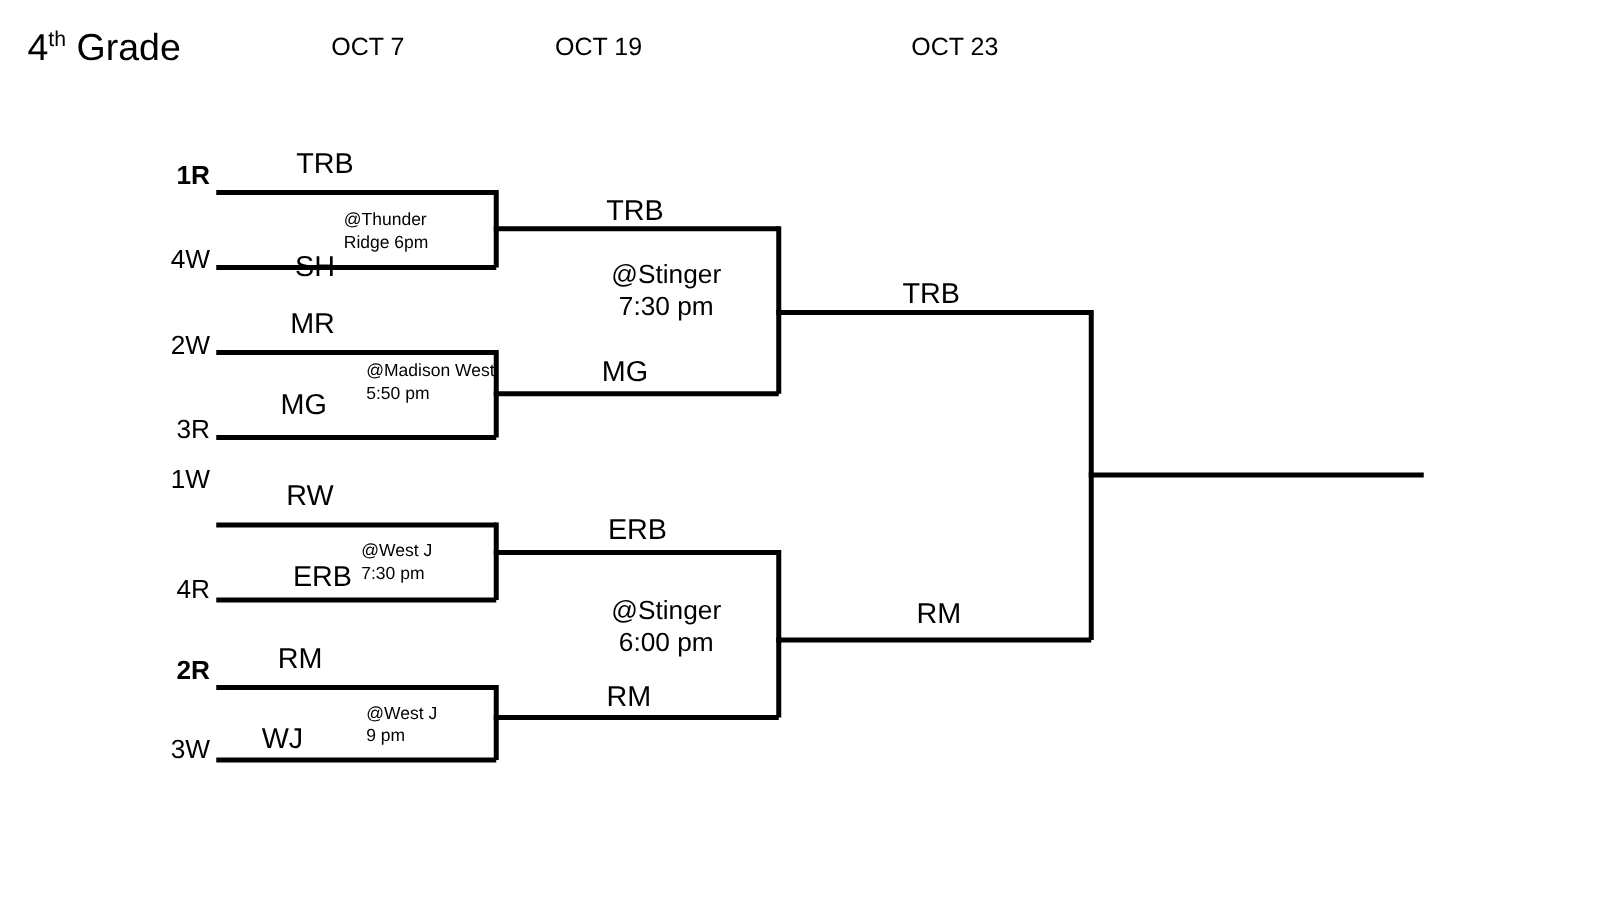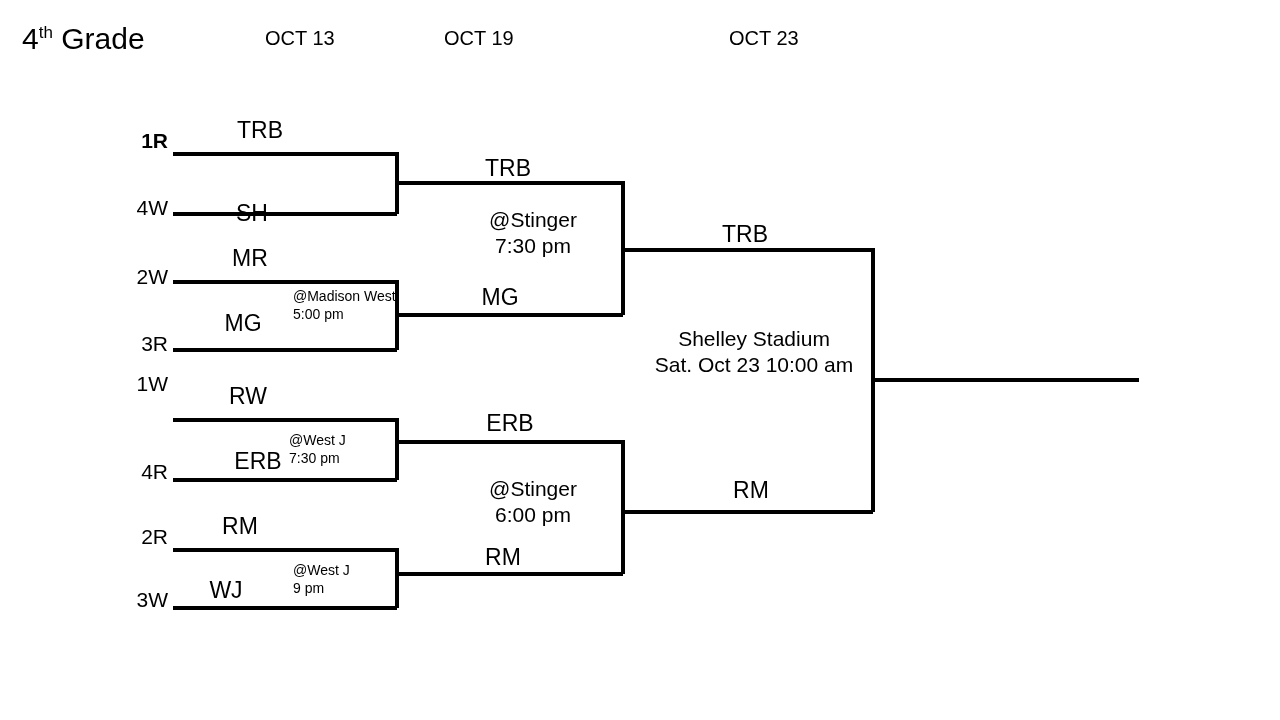--- a/index.html
+++ b/index.html
@@ -98,64 +98,68 @@
 </style>
 </head>
 <body>
 
 <div id="bracket-root">
 
   <div class="grade-title">
     <span>4</span><sup>th</sup><span> Grade</span>
   </div>
 
-  <div class="round-date date-r1">OCT 13</div>
+  <div class="round-date date-r1">OCT 7</div>
   <div class="round-date date-r2">OCT 19</div>
   <div class="round-date date-r3">OCT 23</div>
 
   <div class="hline" style="left:173px; top:152px; width:224px;"></div>
   <div class="hline" style="left:173px; top:212px; width:224px;"></div>
   <div class="vline" style="left:395px; top:152px; height:62px;"></div>
 
   <div class="seed" style="left:124px; top:129px;font-weight:bold;">1R</div>
   <div class="seed" style="left:124px; top:196px;">4W</div>
   <div class="team" style="left:205px; top:117px; width:110px;">TRB</div>
   <div class="team" style="left:197px; top:200px; width:110px;">SH</div>
+  <div class="venue" style="left:275px; top:167px; width:122px; text-align:left;">
+    <div>@Thunder</div>
+    <div>Ridge 6pm</div>
+  </div>
 
   <div class="hline" style="left:173px; top:280px; width:224px;"></div>
   <div class="hline" style="left:173px; top:348px; width:224px;"></div>
   <div class="vline" style="left:395px; top:280px; height:70px;"></div>
 
   <div class="seed" style="left:124px; top:265px;">2W</div>
   <div class="seed" style="left:124px; top:332px;">3R</div>
   <div class="team" style="left:195px; top:245px; width:110px;">MR</div>
   <div class="team" style="left:188px; top:310px; width:110px;">MG</div>
   <div class="venue" style="left:293px; top:288px; width:125px; text-align:left;">
     <div>@Madison West</div>
-    <div>5:00 pm</div>
+    <div>5:50 pm</div>
   </div>
 
   <div class="hline" style="left:173px; top:418px; width:224px;"></div>
   <div class="hline" style="left:173px; top:478px; width:224px;"></div>
   <div class="vline" style="left:395px; top:418px; height:62px;"></div>
 
   <div class="seed" style="left:124px; top:372px;">1W</div>
   <div class="seed" style="left:124px; top:460px;">4R</div>
   <div class="team" style="left:193px; top:383px; width:110px;">RW</div>
   <div class="team" style="left:203px; top:448px; width:110px;">ERB</div>
   <div class="venue" style="left:289px; top:432px; width:110px; text-align:left;">
     <div>@West J</div>
     <div>7:30 pm</div>
   </div>
 
   <div class="hline" style="left:173px; top:548px; width:224px;"></div>
   <div class="hline" style="left:173px; top:606px; width:224px;"></div>
   <div class="vline" style="left:395px; top:548px; height:60px;"></div>
 
-  <div class="seed" style="left:124px; top:525px;">2R</div>
+  <div class="seed" style="left:124px; top:525px;font-weight:bold;">2R</div>
   <div class="seed" style="left:124px; top:588px;">3W</div>
   <div class="team" style="left:185px; top:513px; width:110px;">RM</div>
   <div class="team" style="left:171px; top:577px; width:110px;">WJ</div>
   <div class="venue" style="left:293px; top:562px; width:110px; text-align:left;">
     <div>@West J</div>
     <div>9 pm</div>
   </div>
 
   <div class="hline" style="left:395px; top:181px; width:228px;"></div>
   <div class="hline" style="left:395px; top:313px; width:228px;"></div>
@@ -178,20 +182,16 @@
     <div>@Stinger</div>
     <div>6:00 pm</div>
   </div>
 
   <div class="hline" style="left:621px; top:248px; width:252px;"></div>
   <div class="hline" style="left:621px; top:510px; width:252px;"></div>
   <div class="vline" style="left:871px; top:248px; height:264px;"></div>
 
   <div class="team" style="left:680px; top:221px; width:130px;">TRB</div>
   <div class="team" style="left:686px; top:477px; width:130px;">RM</div>
-  <div class="venue-lg" style="left:636px; top:326px; width:236px; text-align:center;">
-    <div>Shelley Stadium</div>
-    <div>Sat. Oct 23 10:00 am</div>
-  </div>
 
   <div class="hline" style="left:871px; top:378px; width:268px;"></div>
 
 </div>
 
 </body></html>

